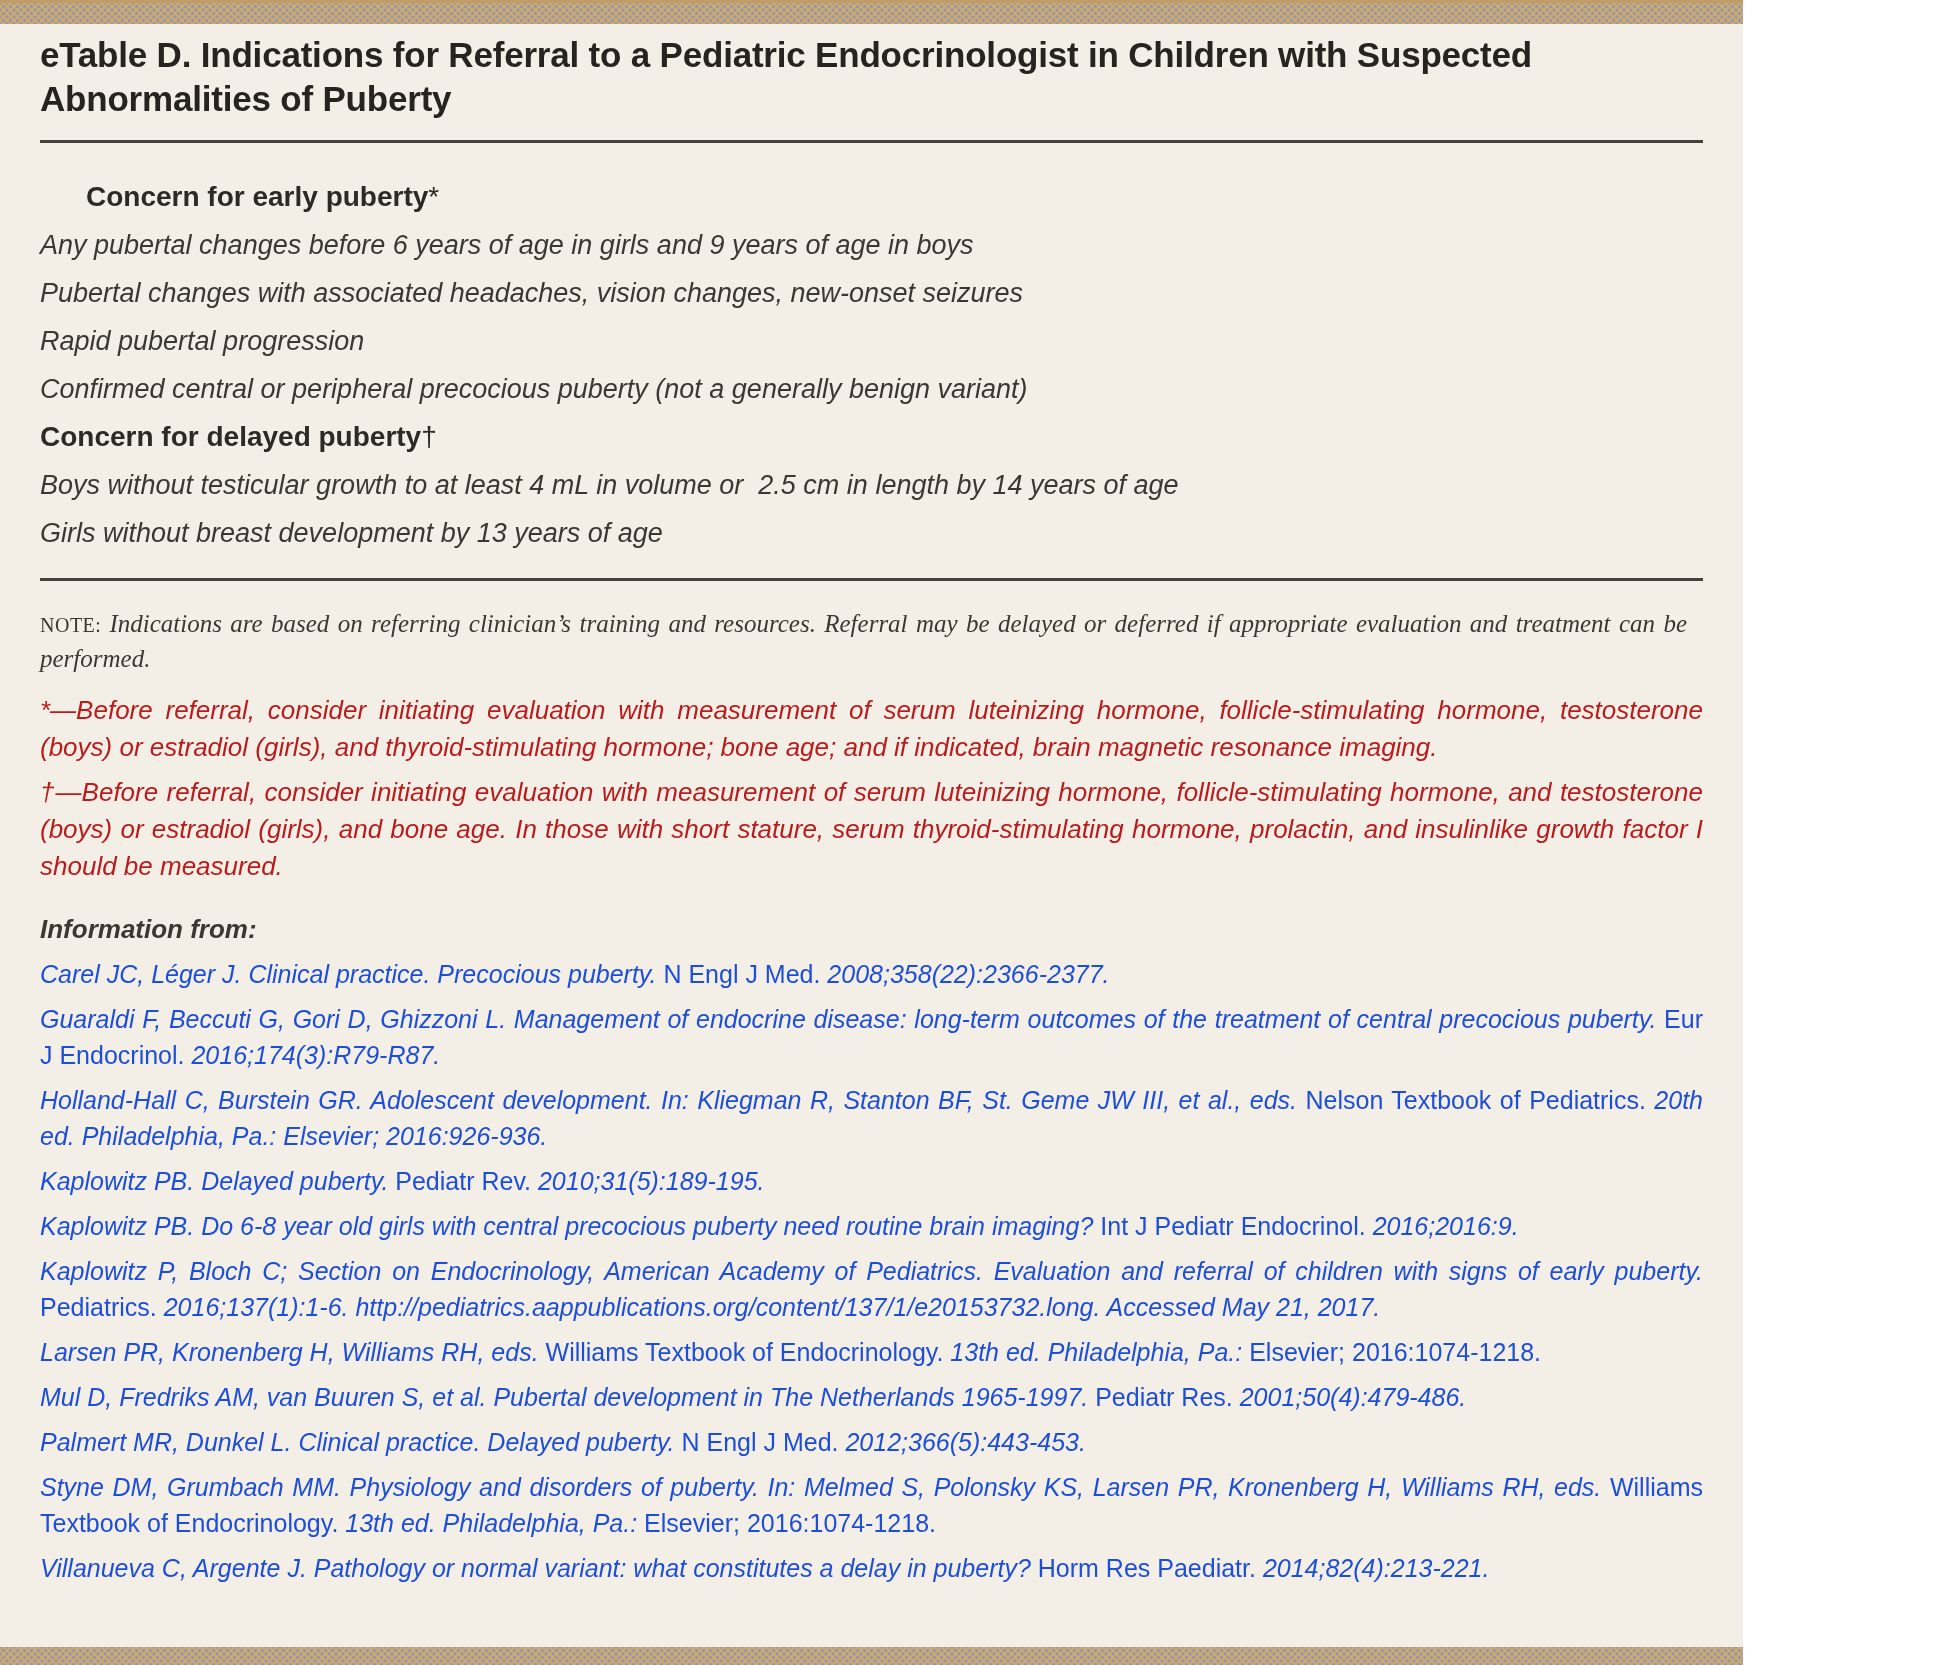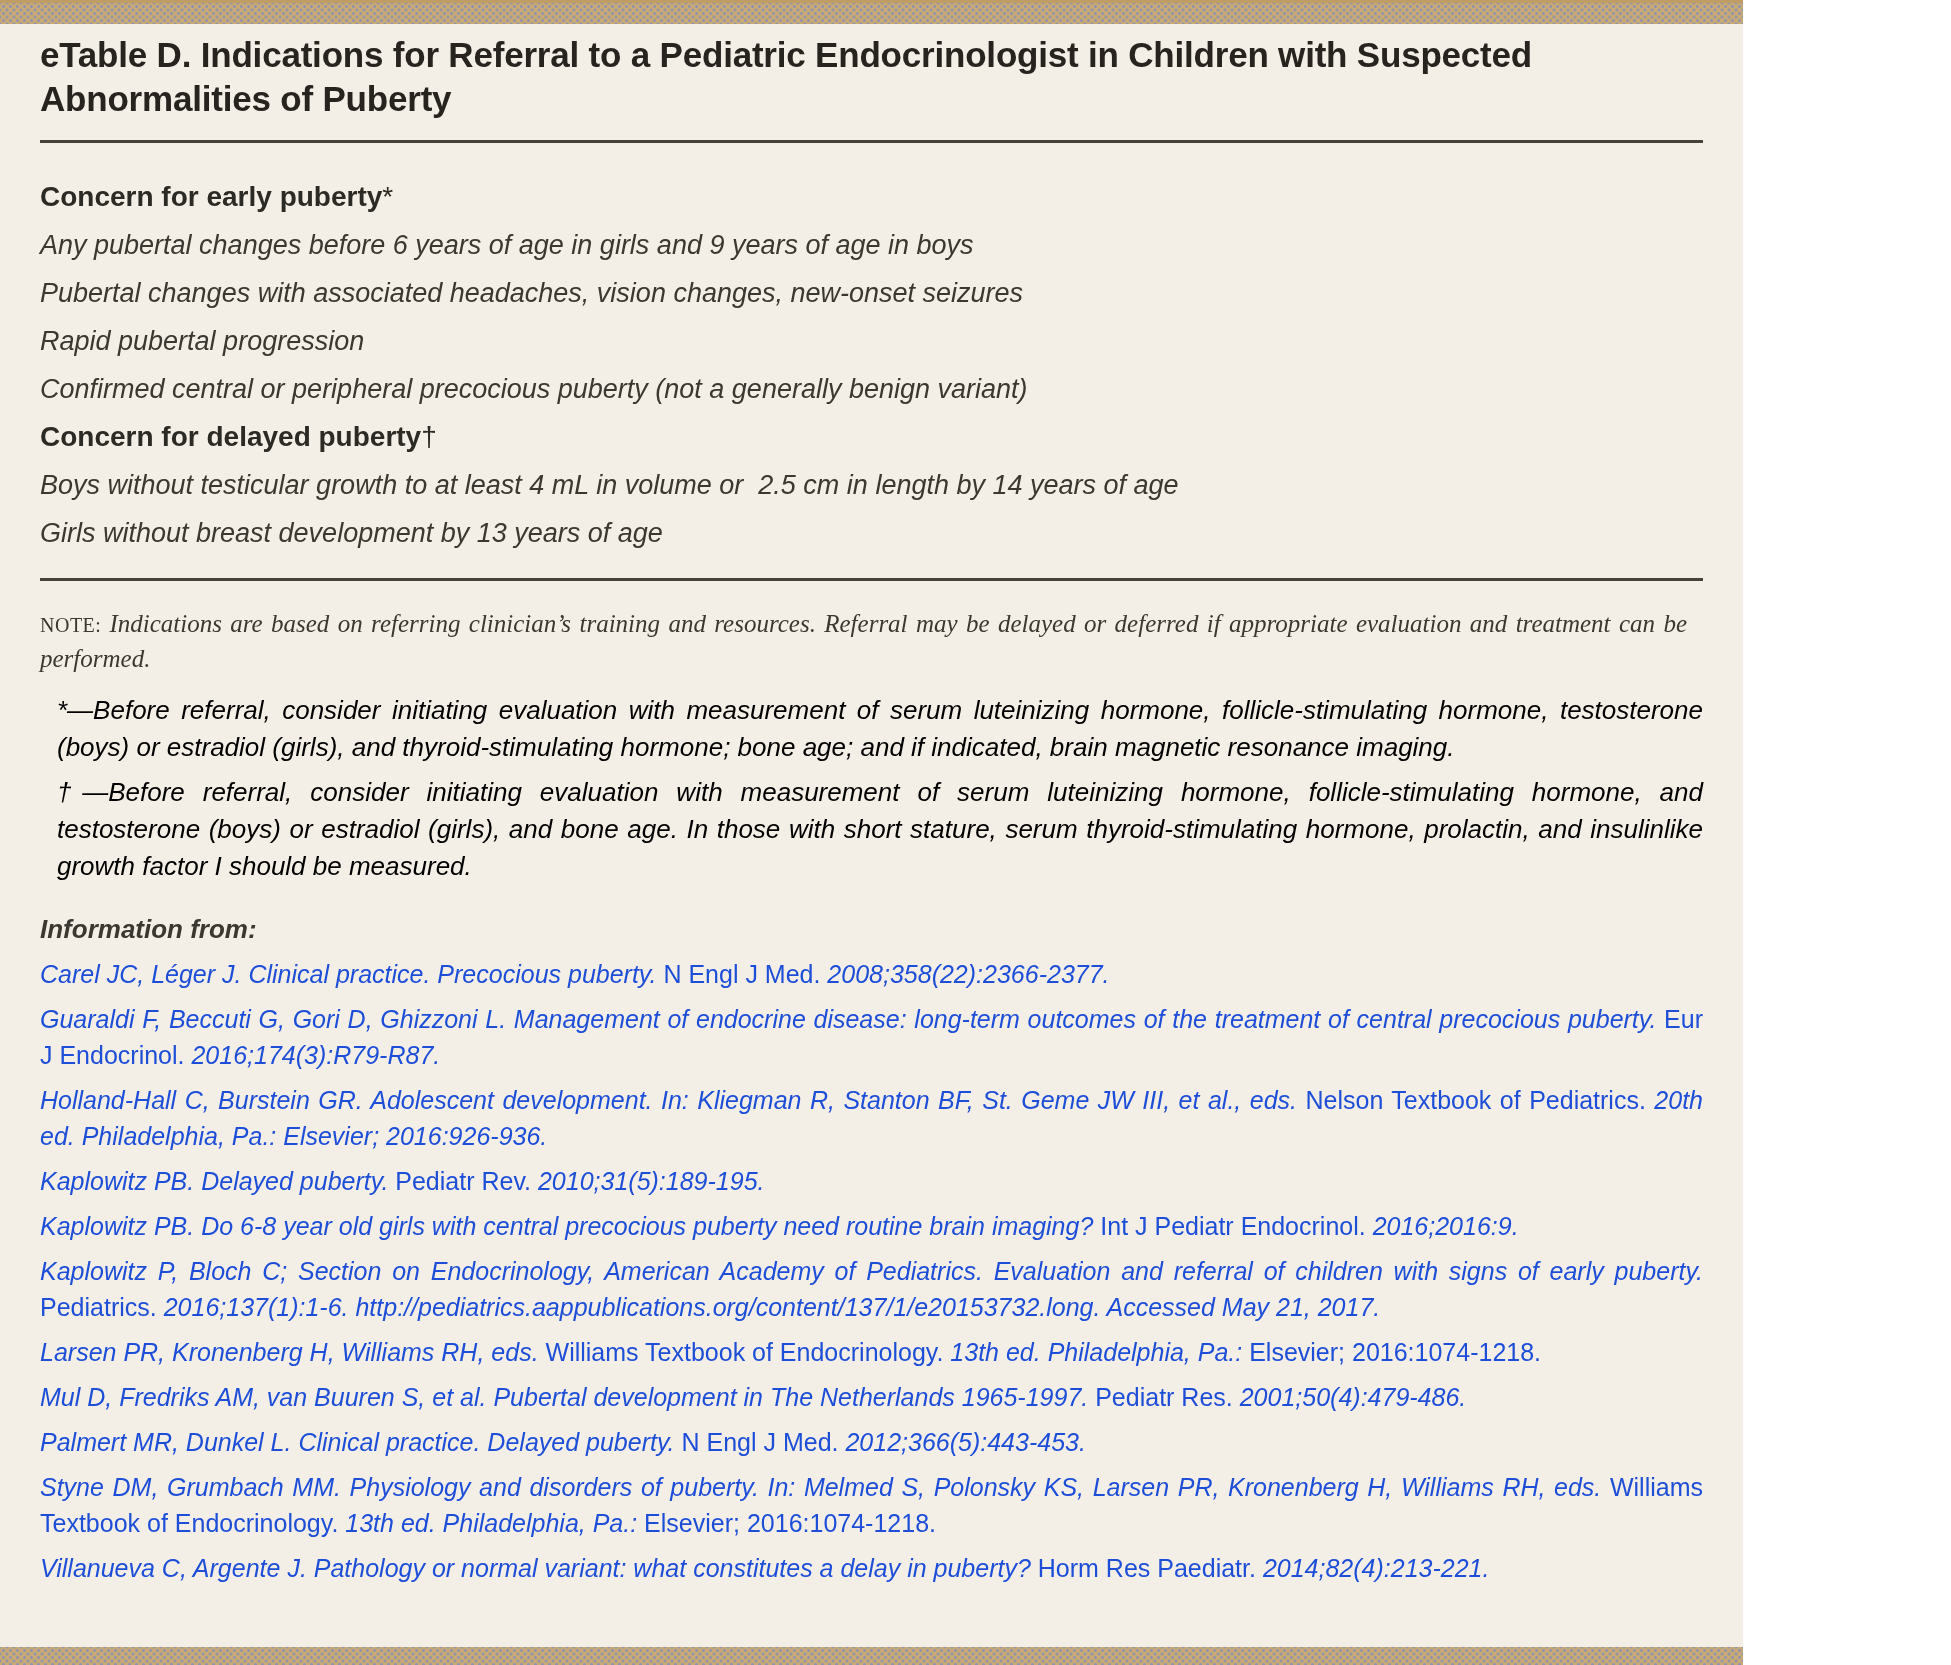--- a/index.html
+++ b/index.html
@@ -33,38 +33,38 @@
   .title span { display:block; }
 
   .rule { border:none; border-top:3px solid #45423c; margin:0; }
   .rule.under-title { margin-top:19px; }
   .rule.under-body  { margin-top:28px; }
 
   .sec-heading {
     font-size:28px; line-height:34px; font-weight:bold;
     color:#2c2a24; margin-top:14px;
   }
-  .sec-heading.first { margin-top:37px; }
+  .sec-heading.first { margin-top:37px;margin-left:46px; }
   .sec-heading .marker { font-weight:normal; }
   .item { font-size:27px; line-height:34px; margin-top:14px; color:#3a3831;font-style:italic; }
 
   .note {
     margin:26px 16px 0 0;
     font-style:italic; font-size:25px; line-height:34px;
     text-align:justify; color:#3a3831;font-family:Liberation Serif, serif;
   }
   .note-label {
     font-style:normal; font-size:20px; letter-spacing:0.5px;
     margin-right:8px; color:#3a3831;
   }
 
   .fn {
-    margin:16px 0 0 17px;
+    margin:16px 0 0 0;
     font-style:italic; font-size:26px; line-height:37px;
-    text-align:justify; color:#000000;
+    text-align:justify; color:#b91c1c;
   }
   .fn + .fn { margin-top:8px; }
 
   .ref-heading {
     margin:26px 0 0 0;
     font-style:italic; font-size:26px; line-height:36px; color:#3a3831;font-weight:bold;
   }
   .ref {
     margin:9px 0 0 0;
     font-style:italic; font-size:25px; line-height:36px;

